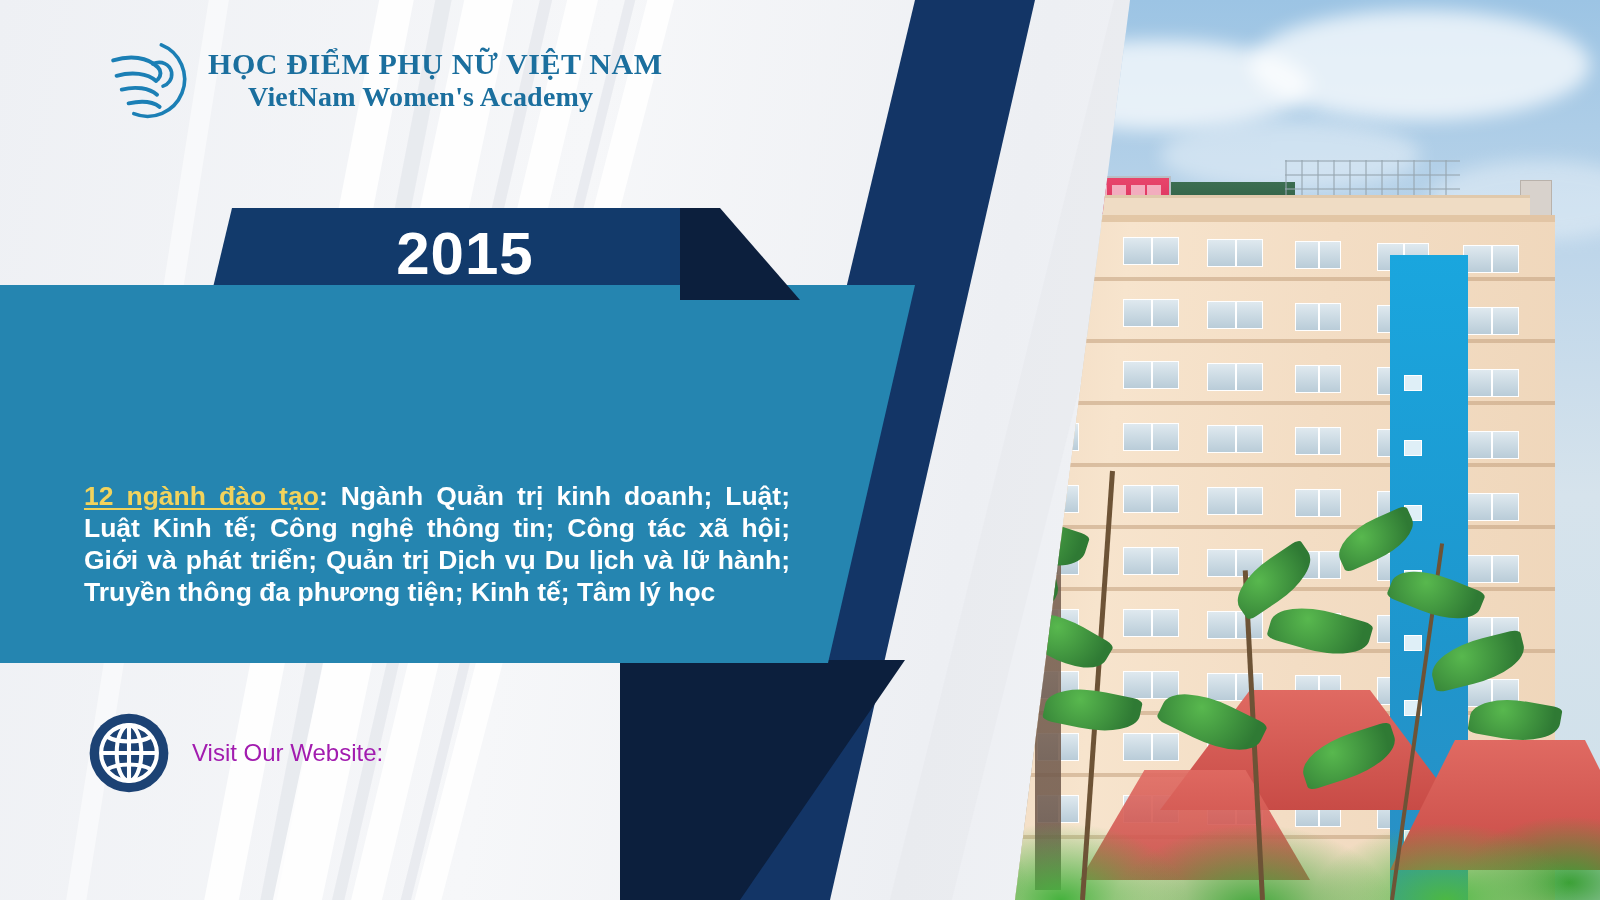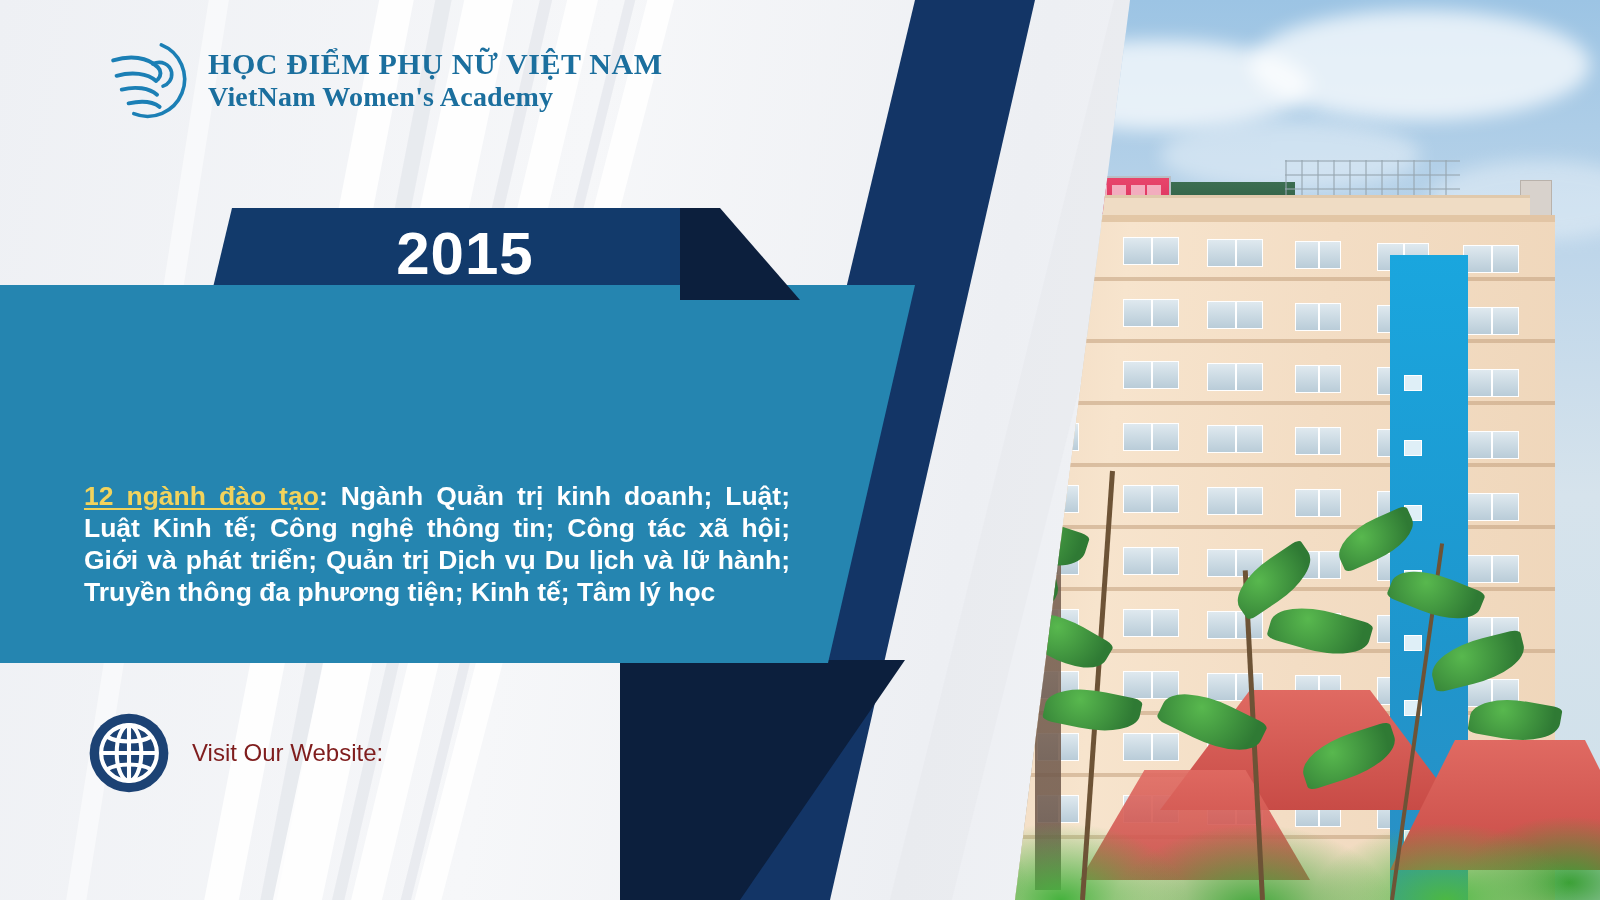--- a/index.html
+++ b/index.html
@@ -218,20 +218,21 @@
     color: #1b6f9e;
     font: 700 30px/1.06 "Liberation Serif", serif;
     letter-spacing: .6px;
     white-space: nowrap;
   }
   .logo-text-2 {
     color: #1b6f9e;
     font: 700 28px/1.2 "Liberation Serif", serif;
     letter-spacing: .2px;
     white-space: nowrap;
+    margin-left: 40px;
   }
 
   
   .headline {
     position: absolute;
     top: 338px; left: 84px;
     color: #ffffff;
     font: 800 92px/1 "Liberation Sans", sans-serif;
     letter-spacing: 2px;
     white-space: nowrap;
@@ -253,21 +254,21 @@
     text-underline-offset: 3px;
   }
 
   
   .site-wrap {
     position: absolute; top: 712px; left: 88px;
     display: flex; align-items: center; gap: 22px;
   }
   .globe { width: 82px; height: 82px; flex: 0 0 82px; }
   .site-label {
-    color: #7f1d1d;
+    color: #a21caf;
     font: 400 24px/1.3 "Liberation Sans", sans-serif;
   }
   .site-url {
     color: #141414;
     font: italic 700 27px/1.35 "Liberation Sans", sans-serif;
     text-decoration: underline;
     text-underline-offset: 3px;
   }
 </style>
 </head>

